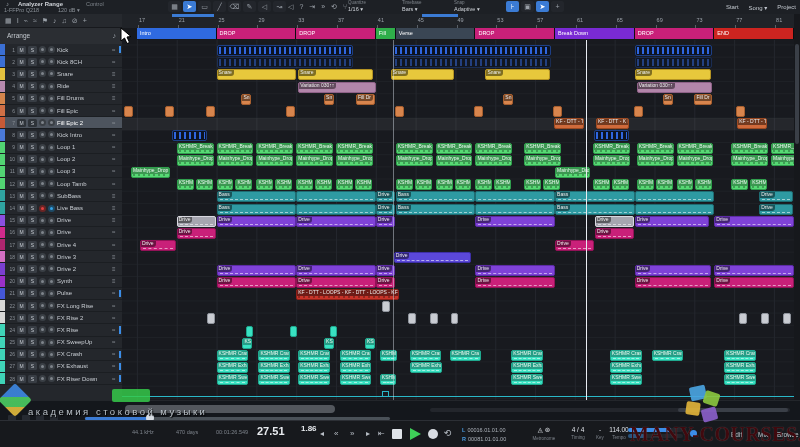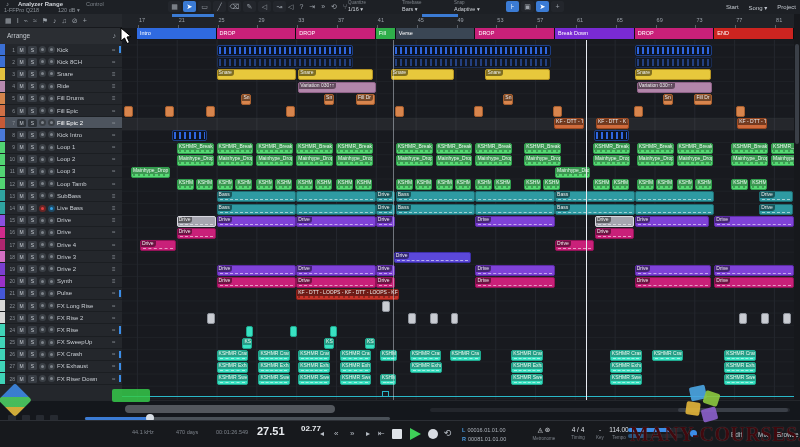--- a/index.html
+++ b/index.html
@@ -1063,21 +1063,21 @@
     <div id="hscroll">
         <div class="thumb"></div>
       </div>
   </div>
 
   <div id="transport">
     <span class="tinfo" style="left:132px;">44.1 kHz</span>
     <span class="tinfo" style="left:176px;">470 days</span>
     <span class="tinfo" style="left:216px;">00:01:26.549</span>
     <span id="counter">27.51</span>
-    <span id="countersub">02.77</span>
+    <span id="countersub">1.86</span>
     <span class="navg" style="left:320px;">◂</span>
     <span class="navg" style="left:334px;">«</span>
     <span class="navg" style="left:350px;">»</span>
     <span class="navg" style="left:366px;">▸</span>
     <span class="navg" style="left:378px;">⇤</span>
     <div id="stopbtn"></div>
     <div id="playbtn"></div>
     <div id="recbtn"></div>
     <span id="loopbtn">⟲</span>
     <span class="lr" style="top:6px;"><b>L</b><span>00016.01.01.00</span></span>
@@ -1105,20 +1105,21 @@
         <div class="fill"></div>
       </div>
     <div id="bluedot"></div>
     <span class="bbtn" style="left:731px;">Edit</span>
     <span class="bbtn" style="left:758px;">Mix</span>
     <span class="bbtn" style="left:777px;">Browse</span>
   </div>
 
   <div id="wm-badge"></div>
   <div id="wm-logo-left"></div>
+  <div id="wm-stock-sub">академия стоковой музыки</div>
   <div id="wm-logo-right">
     <div class="cube" style="left:4px;top:0;width:16px;height:14px;background:#4aa3e0;transform:rotate(-12deg);"></div>
     <div class="cube" style="left:18px;top:6px;width:15px;height:13px;background:#8bc43f;transform:rotate(18deg);"></div>
     <div class="cube" style="left:0;top:16px;width:14px;height:13px;background:#e0b33a;transform:rotate(8deg);"></div>
     <div class="cube" style="left:16px;top:22px;width:15px;height:13px;background:#8a5fc9;transform:rotate(-15deg);"></div>
   </div>
   <div id="wm-courses">MANY-COURSES.RU</div>
 
   <svg id="cursor-arrow" width="14" height="18" viewBox="0 0 14 18">
     <polygon points="1,1 1,14 4.5,11 7,16.5 9.5,15.5 7,10 11,9.5" fill="#fff" stroke="#000" stroke-width="1"></polygon>

